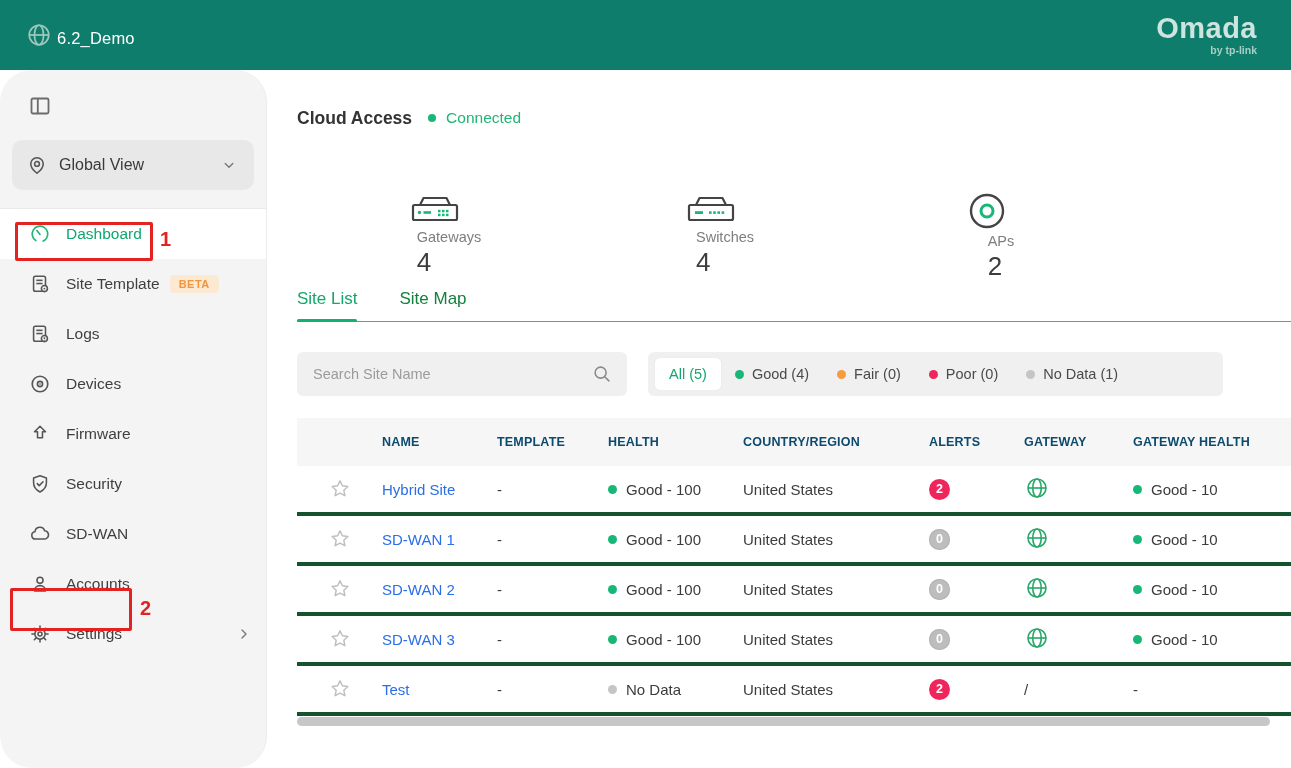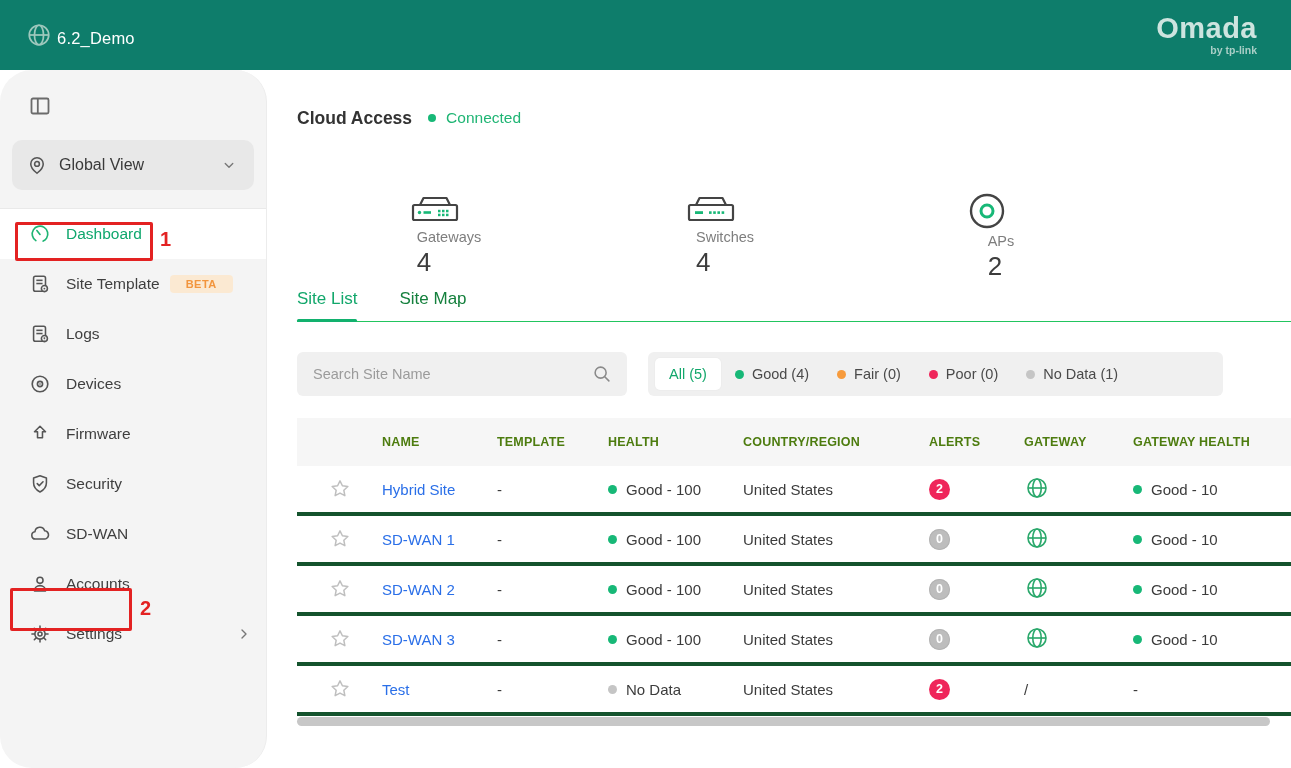--- a/index.html
+++ b/index.html
@@ -23,21 +23,21 @@
   .collapse-btn { margin:24px 0 0 28px; width:24px; height:24px; cursor:pointer; }
   .gv-pill { margin:22px 12px 0 12px; height:50px; background:#E8E8E8; border-radius:10px; display:flex; align-items:center; padding:0 16px 0 14px; cursor:pointer; }
   .gv-pill .gv-label { font-size:16px; color:#3A3A3A; margin-left:11px; }
   .gv-pill .gv-chev { margin-left:auto; }
   .sidebar-top { padding-bottom:18px; border-bottom:1px solid #E9E9E9; }
   .menu { margin-top:0; }
   .menu-item { height:50px; display:flex; align-items:center; padding-left:29px; padding-right:14px; font-size:15.5px; color:#3F3F3F; cursor:pointer; }
   .menu-item .mi-label { margin-left:15px; }
   .menu-item.active { background:#fff; color:#0FA76D; }
   .menu-item.active svg * { stroke:#1FB574; }
-  .beta-badge { margin-left:10px; background:#FBE9D2; color:#F2953D; font-size:11px; font-weight:700; letter-spacing:.5px; padding:3px 16px; border-radius:4px; }
+  .beta-badge { margin-left:10px; background:#FBE9D2; color:#F2953D; font-size:11px; font-weight:700; letter-spacing:.5px; padding:3px 9px; border-radius:4px; }
   .mi-chev { margin-left:auto; }
   .icon { display:inline-flex; align-items:center; justify-content:center; }
 
   
   .anno-box { position:absolute; border:3px solid #E32222; border-radius:2px; pointer-events:none; }
   .anno-num { position:absolute; color:#E32222; font-size:20px; font-weight:700; pointer-events:none; }
   .anno-1-box { left:15px; top:152px; width:138px; height:39px; }
   .anno-1-num { left:160px; top:158px; }
   .anno-2-box { left:10px; top:518px; width:122px; height:43px; }
   .anno-2-num { left:140px; top:527px; }
@@ -66,21 +66,21 @@
   .search-box { width:330px; height:44px; background:#F0F0F0; border-radius:6px; display:flex; align-items:center; padding:0 14px 0 16px; }
   .search-box input { flex:1; border:none; outline:none; background:transparent; font-size:14.5px; color:#444; font-family:inherit; }
   .search-box input::placeholder { color:#9B9B9B; }
   .filters { margin-left:21px; width:575px; height:44px; background:#F0F0F0; border-radius:6px; display:flex; align-items:center; padding:0 8px 0 7px; }
   .filter-pill { display:flex; align-items:center; gap:8px; font-size:14.5px; color:#4A4A4A; padding:8px 14px; border-radius:5px; cursor:pointer; white-space:nowrap;text-align:right; }
   .filter-pill.selected { background:#fff; color:#12A76B; box-shadow:0 0 2px rgba(0,0,0,.06); }
   .f-dot { width:9px; height:9px; border-radius:50%; }
 
   .site-table { margin-top:22px; width:994px; }
   .t-grid { display:grid; grid-template-columns:85px 115px 111px 135px 186px 95px 109px 1fr; align-items:center; }
-  .t-head { height:48px; background:#F6F6F6; font-size:12.5px; font-weight:700; color:#4d7c0f; letter-spacing:.2px; }
+  .t-head { height:48px; background:#F6F6F6; font-size:12.5px; font-weight:700; color:#0c4a6e; letter-spacing:.2px; }
   .t-row { height:50px; border-bottom:4px solid #14532d; font-size:15px; color:#3C3C3C; background:#fff; }
   .cell-star { display:flex; justify-content:center; cursor:pointer; }
   .name-link { color:#2A6FE8; cursor:pointer; font-size:15px; }
   .health-cell { display:flex; align-items:center; gap:9px; }
   .h-dot { width:9px; height:9px; border-radius:50%; flex:0 0 auto; }
   .alert-badge { width:21px; height:21px; border-radius:50%; color:#fff; font-size:12.5px; font-weight:700; display:flex; align-items:center; justify-content:center; }
   .alert-badge.red { background:#EF265B; }
   .alert-badge.gray { background:#BDBDBD; box-shadow:inset 0 0 0 1px #b3b3b3; }
   .hscroll { margin-top:1px; width:973px; height:9px; background:#C7C7C7; border-radius:5px; }
 </style>

